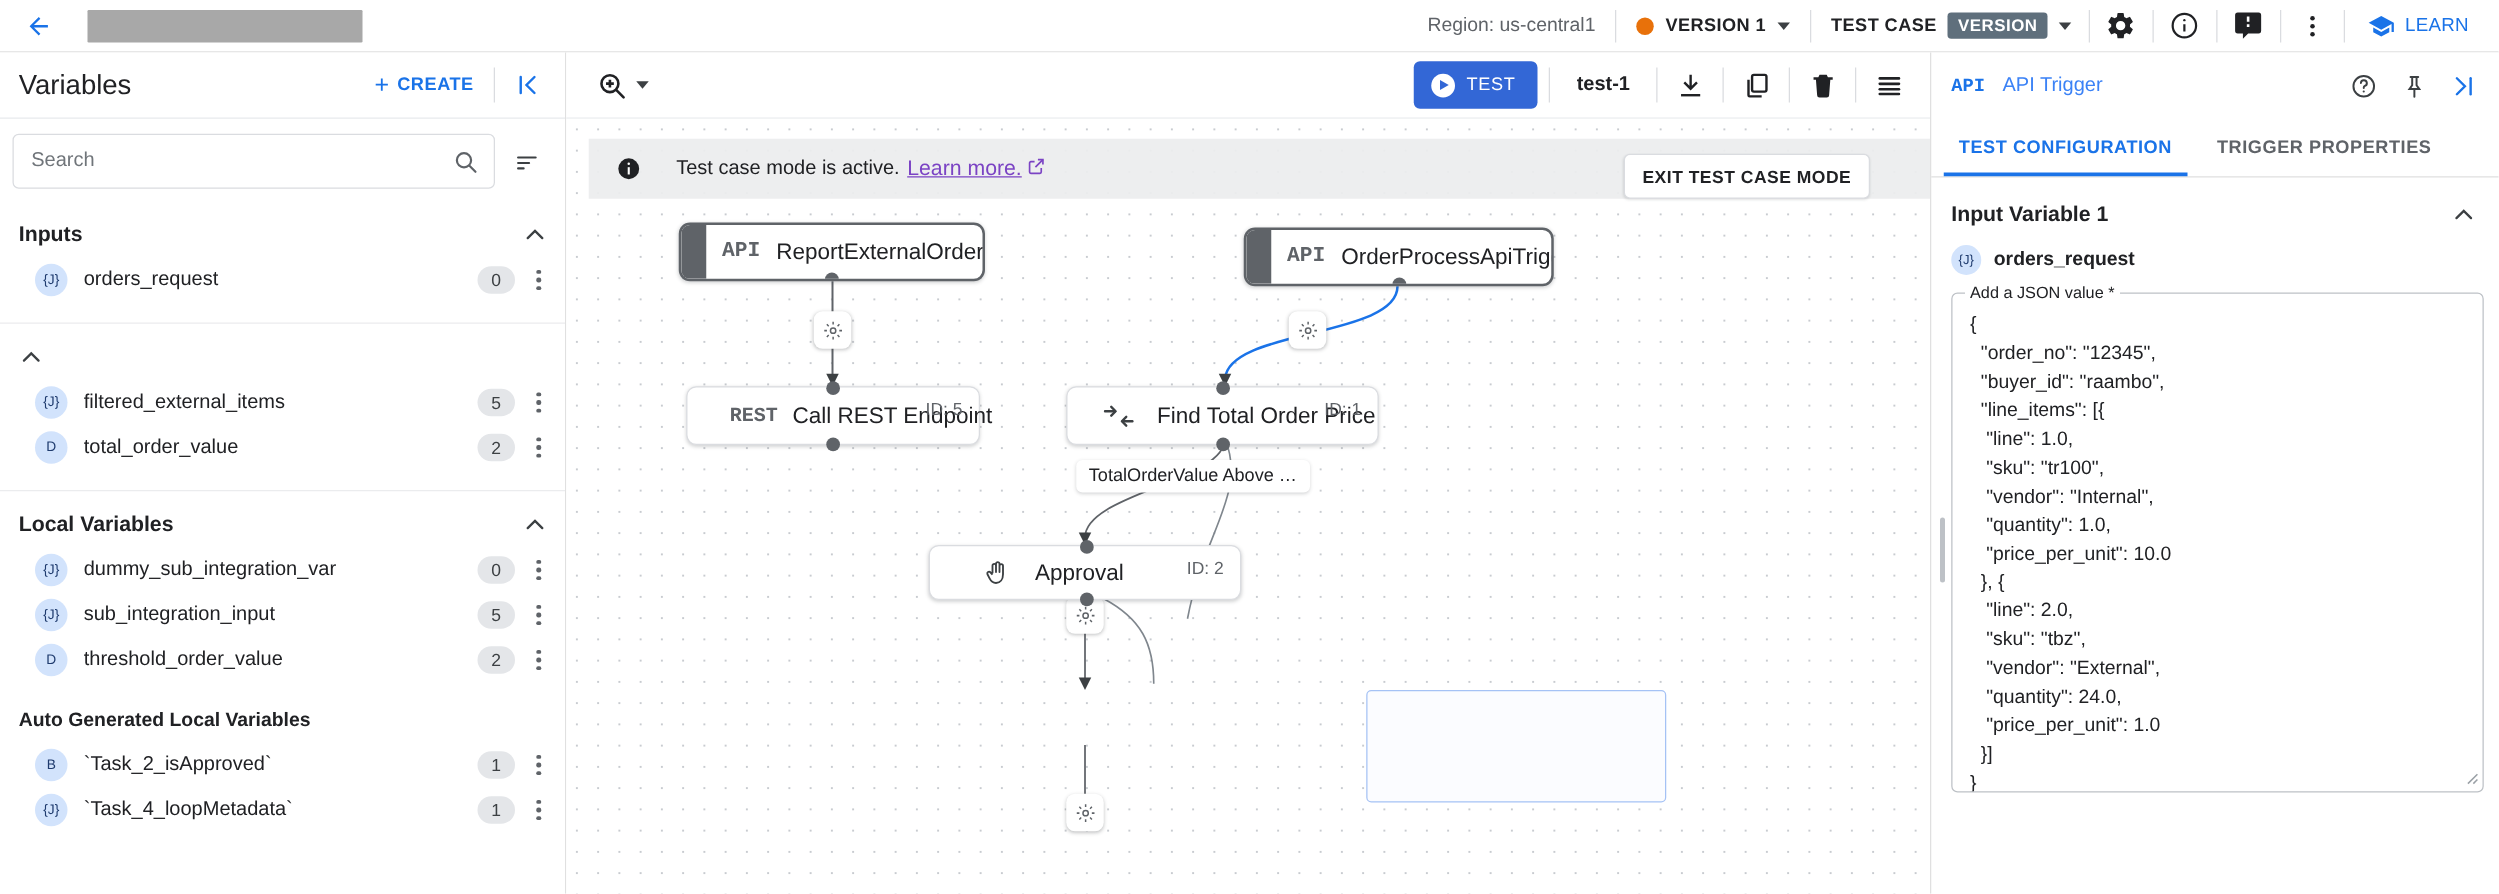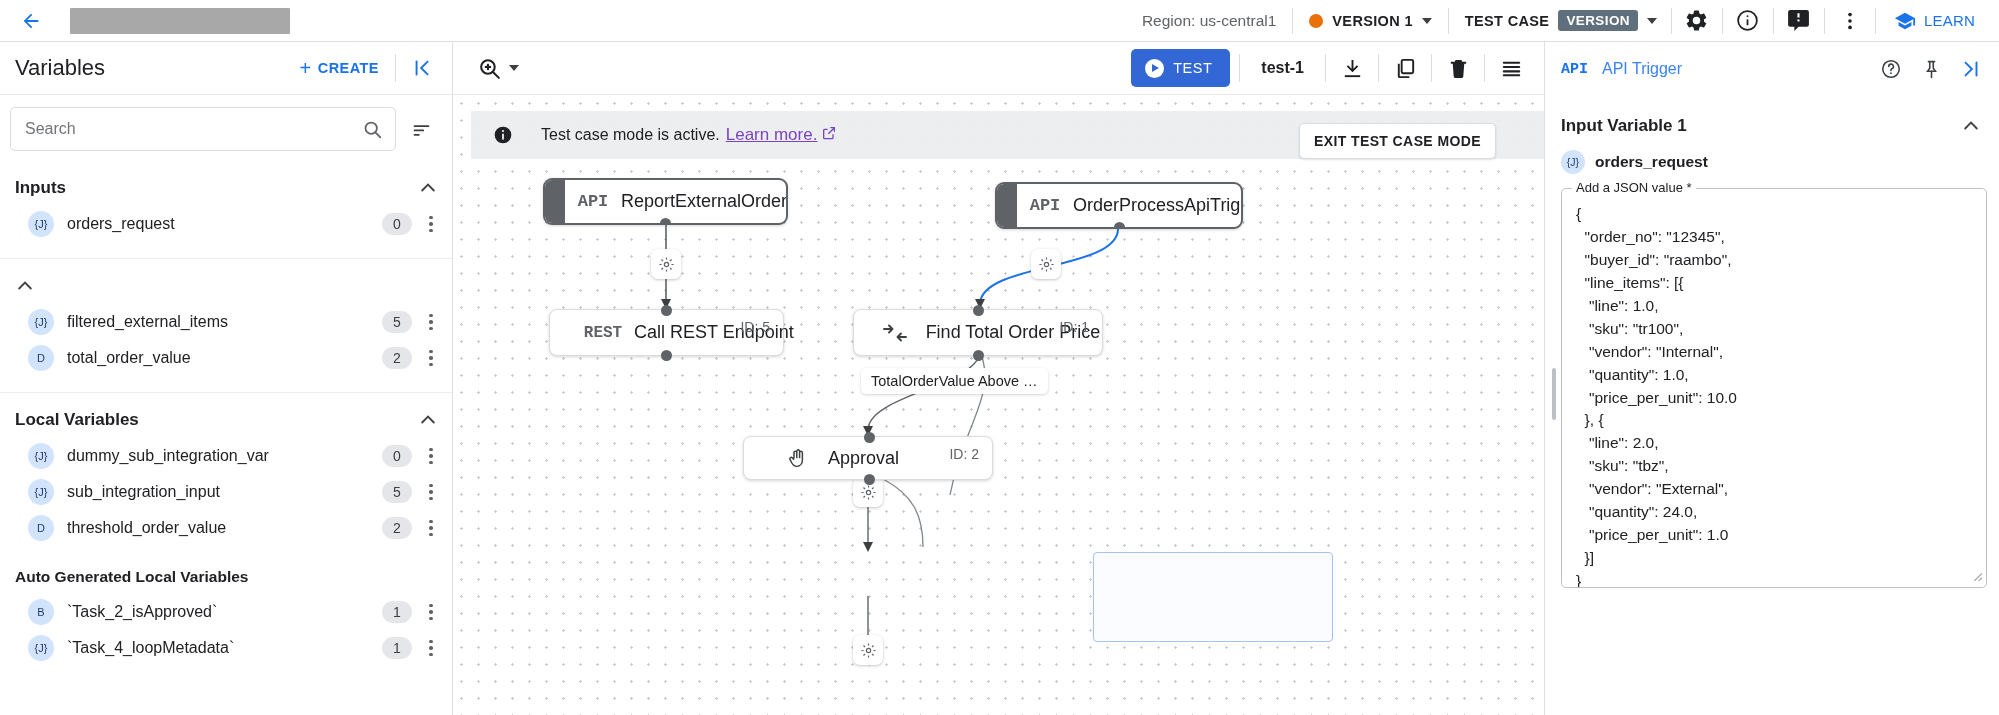--- a/index.html
+++ b/index.html
@@ -643,20 +643,24 @@
             </svg>
         </span>
         <span class="rh-btn blue">
           <svg width="22" height="22" viewBox="0 0 24 24" fill="none" stroke="currentColor" stroke-width="2.1" stroke-linecap="round">
               <polyline points="6,5 13,12 6,19"></polyline>
               <line x1="18" y1="5" x2="18" y2="19"></line>
             </svg>
         </span>
       </div>
 
+      <div class="tabs">
+        <div class="tab active">TEST CONFIGURATION</div>
+        <div class="tab">TRIGGER PROPERTIES</div>
+      </div>
 
       <div class="right-content">
         <div class="iv-head">
           <span class="iv-title">Input Variable 1</span>
           <span class="chev-up">
               <svg width="20" height="20" viewBox="0 0 24 24" fill="none" stroke="currentColor" stroke-width="2.2" stroke-linecap="round">
                 <polyline points="5,15 12,8 19,15"></polyline>
               </svg>
             </span>
         </div>

